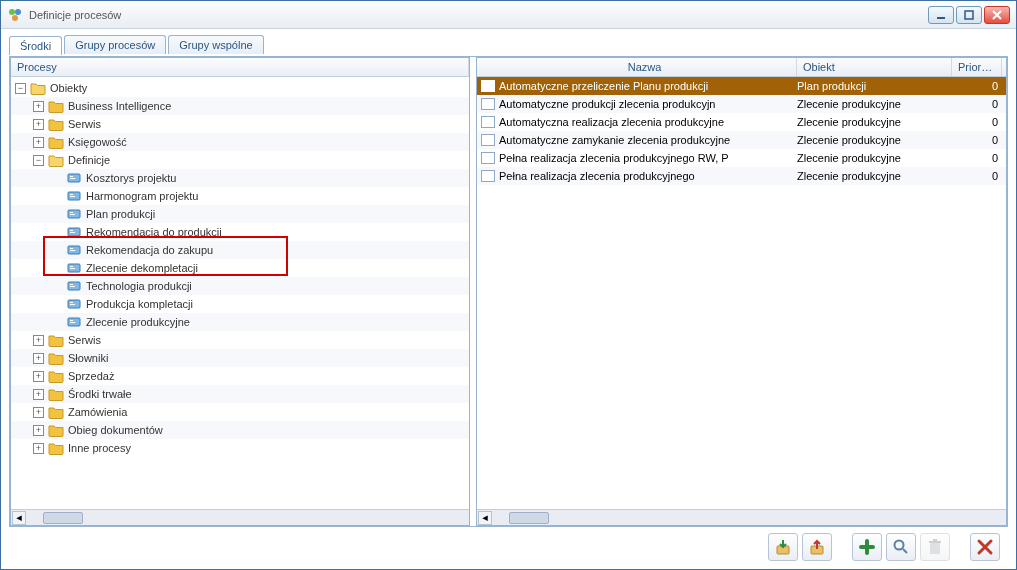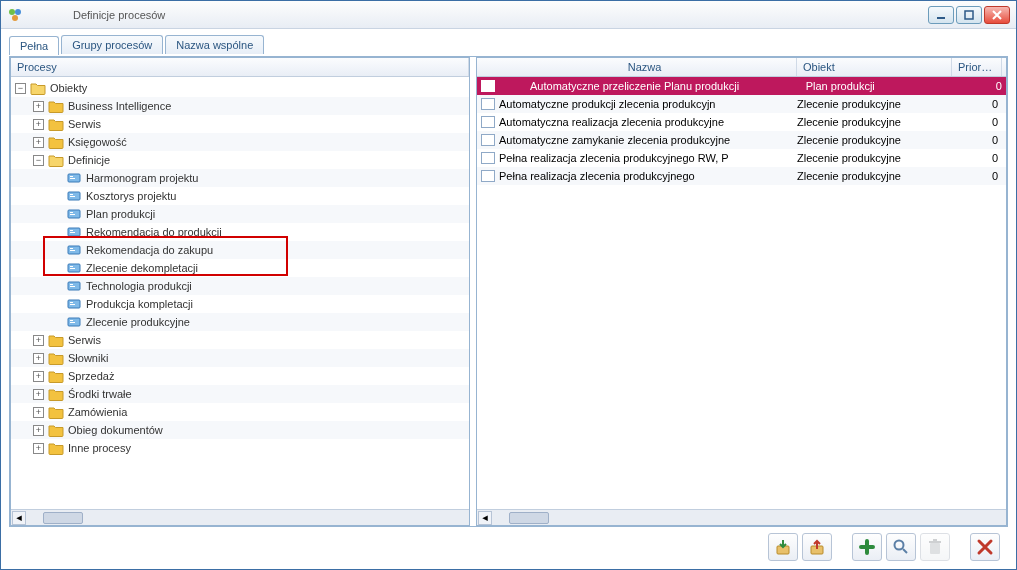--- a/index.html
+++ b/index.html
@@ -1,18 +1,18 @@
 <!DOCTYPE html>
 <html><head>
 <meta charset="utf-8">
 <style>
 * { box-sizing: border-box; margin: 0; padding: 0; font-family: Tahoma, Arial, sans-serif; font-size: 11px; }
 body { background: #fff; width: 1017px; height: 570px; overflow: hidden; }
 .window { width: 1017px; height: 570px; border: 1px solid #3b6ea5; background: #fff; display: flex; flex-direction: column; }
-.titlebar { height: 28px; background: linear-gradient(#fdfdfd, #e8edf4); display: flex; align-items: center; padding: 12px 6px; border-bottom: 1px solid #c9d4e2; gap: 44px; }
+.titlebar { height: 28px; background: linear-gradient(#fdfdfd, #e8edf4); display: flex; align-items: center; padding: 12px 6px; border-bottom: 1px solid #c9d4e2; }
 .titlebar .appicon { width: 16px; height: 16px; margin-right: 6px; }
 .titlebar .title { flex: 1; color: #555; }
 .titlebar .winbtns { display: flex; gap: 2px; }
 .winbtn { width: 26px; height: 18px; border: 1px solid #6c9cbb; border-radius: 3px; background: linear-gradient(#f5f9fc,#d4e4ef); display:flex; align-items:center; justify-content:center; cursor:pointer; }
 .winbtn.close { border-color:#c0392b; background: linear-gradient(#f6b9b2,#e74c3c); }
 .winbtn svg { width:10px; height:10px; }
 
 .content { flex:1; padding: 6px 8px 6px 8px; display:flex; flex-direction:column; }
 .tabs { display:flex; margin-bottom: 2px; }
 .tab { border:1px solid #97b4d1; border-bottom:none; padding: 3px 10px; background:linear-gradient(#f7fafd,#e7eef7); color:#2b5681; border-radius:3px 3px 0 0; margin-right:2px; cursor:pointer; }
@@ -34,21 +34,21 @@
 .expander { width:11px; height:11px; border:1px solid #888; background:#fff; display:flex; align-items:center; justify-content:center; font-size:9px; line-height:9px; cursor:pointer; color:#555; margin-right:4px; flex:none; }
 .expander.blank { border:none; background:transparent; cursor:default; }
 .folder-icon, .item-icon { width:16px; height:14px; margin-right:4px; flex:none; }
 .treenode .lbl { color:#333; }
 
 .redbox { position:absolute; left:32px; top:159px; width:245px; height:40px; border:2px solid #d10000; pointer-events:none; z-index:5; }
 
 
 .gridrow { display:flex; align-items:center; height:18px; }
 .gridrow:nth-child(even){ background:#f6f8fb; }
-.gridrow.selected { background:#be185d; color:#fff;gap:31px; }
+.gridrow.selected { background:#a16207; color:#fff; }
 .gridrow .cb { width:14px; height:12px; border:1px solid #8fa9c7; margin:0 4px; flex:none; background:#fff; }
 .gridrow.selected .cb { border-color:#fff; }
 .gridcell { overflow:hidden; text-overflow:ellipsis; white-space:nowrap; padding-right:4px; }
 
 .scrollbar-h { height:16px; background:#e9edf3; border-top:1px solid #c1cede; display:flex; align-items:center; }
 .sbthumb { width:40px; height:12px; background:#cfd8e5; border:1px solid #9fb0c8; border-radius:2px; margin-left:16px; }
 .sbarrow { width:14px; height:14px; border:1px solid #b7c4d6; background:#f0f3f8; display:flex; align-items:center; justify-content:center; margin:0 1px; }
 
 .footer { height:36px; display:flex; align-items:center; justify-content:flex-end; gap:4px; padding: 4px 8px 0 8px; }
 .toolbtn { width:30px; height:28px; border:1px solid #b7c4d6; border-radius:3px; background:linear-gradient(#fefefe,#eaeef5); display:flex; align-items:center; justify-content:center; cursor:pointer; }
@@ -80,23 +80,23 @@
       <div class="winbtn close">
           <svg viewBox="0 0 10 10">
             <path d="M1 1 L9 9 M9 1 L1 9" stroke="#fff" stroke-width="2"></path>
           </svg>
         </div>
     </div>
   </div>
 
   <div class="content">
     <div class="tabs" id="tabs">
-        <div class="tab active">Pełna</div>
+        <div class="tab active">Środki</div>
         <div class="tab">Grupy procesów</div>
-        <div class="tab">Nazwa wspólne</div>
+        <div class="tab">Grupy wspólne</div>
       </div>
 
     <div class="panels">
 
       <div class="panel left">
         <div class="colheaders">
           <div class="colheader" style="flex:1">Procesy</div>
         </div>
         <div class="panelbody" style="position:relative">
           <div class="tree" id="tree">
@@ -141,32 +141,32 @@
               </div>
               <div class="treenode">
                 <span class="ind"></span>
                 <span class="ind"></span>
                 <span class="expander blank"></span>
                 <svg class="item-icon" viewBox="0 0 16 14">
                   <rect x="2" y="3" width="12" height="8" rx="1" fill="#7fb9e8" stroke="#3a7bb8"></rect>
                   <rect x="4" y="5" width="3" height="1" fill="#fff"></rect>
                   <rect x="4" y="7" width="5" height="1" fill="#fff"></rect>
                 </svg>
+                <span class="lbl">Kosztorys projektu</span>
+              </div>
+              <div class="treenode">
+                <span class="ind"></span>
+                <span class="ind"></span>
+                <span class="expander blank"></span>
+                <svg class="item-icon" viewBox="0 0 16 14">
+                  <rect x="2" y="3" width="12" height="8" rx="1" fill="#7fb9e8" stroke="#3a7bb8"></rect>
+                  <rect x="4" y="5" width="3" height="1" fill="#fff"></rect>
+                  <rect x="4" y="7" width="5" height="1" fill="#fff"></rect>
+                </svg>
                 <span class="lbl">Harmonogram projektu</span>
-              </div>
-              <div class="treenode">
-                <span class="ind"></span>
-                <span class="ind"></span>
-                <span class="expander blank"></span>
-                <svg class="item-icon" viewBox="0 0 16 14">
-                  <rect x="2" y="3" width="12" height="8" rx="1" fill="#7fb9e8" stroke="#3a7bb8"></rect>
-                  <rect x="4" y="5" width="3" height="1" fill="#fff"></rect>
-                  <rect x="4" y="7" width="5" height="1" fill="#fff"></rect>
-                </svg>
-                <span class="lbl">Kosztorys projektu</span>
               </div>
               <div class="treenode">
                 <span class="ind"></span>
                 <span class="ind"></span>
                 <span class="expander blank"></span>
                 <svg class="item-icon" viewBox="0 0 16 14">
                   <rect x="2" y="3" width="12" height="8" rx="1" fill="#7fb9e8" stroke="#3a7bb8"></rect>
                   <rect x="4" y="5" width="3" height="1" fill="#fff"></rect>
                   <rect x="4" y="7" width="5" height="1" fill="#fff"></rect>
                 </svg>

